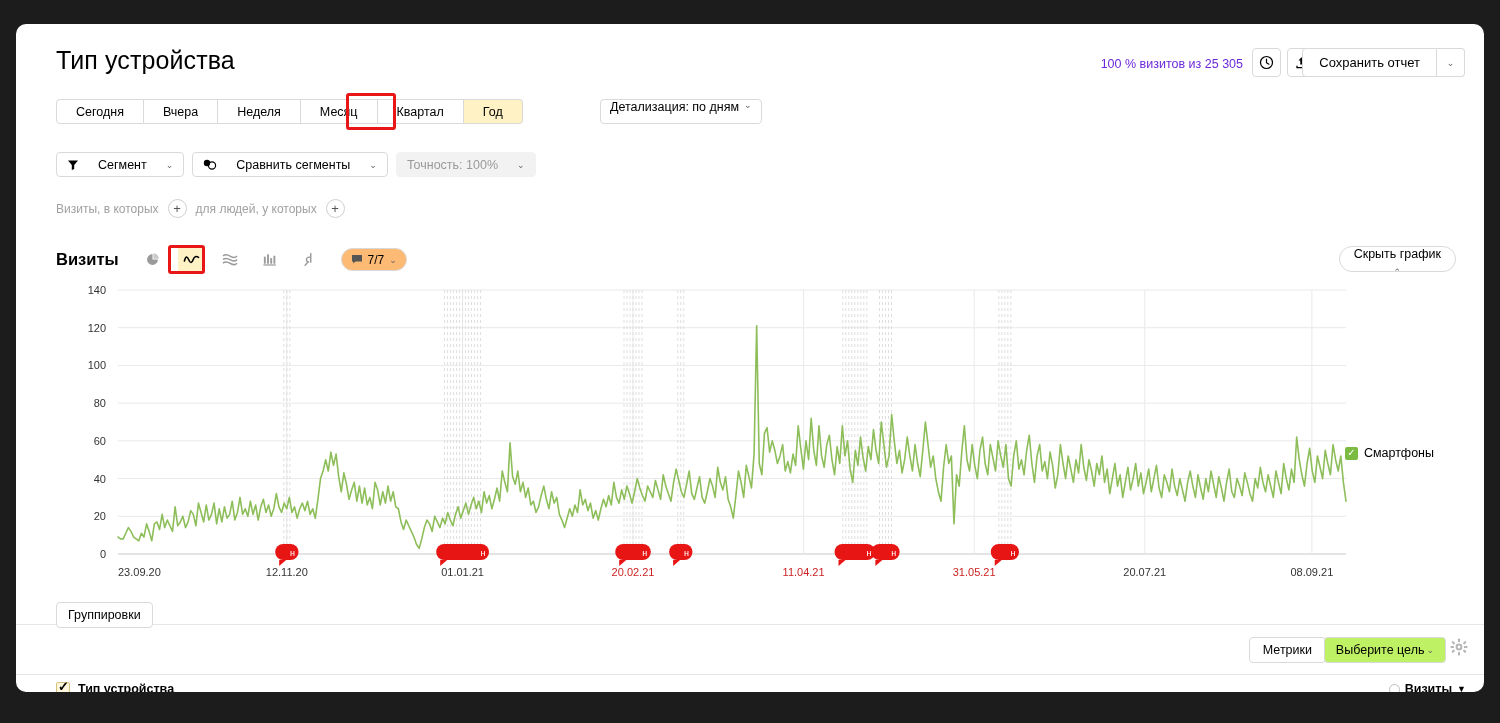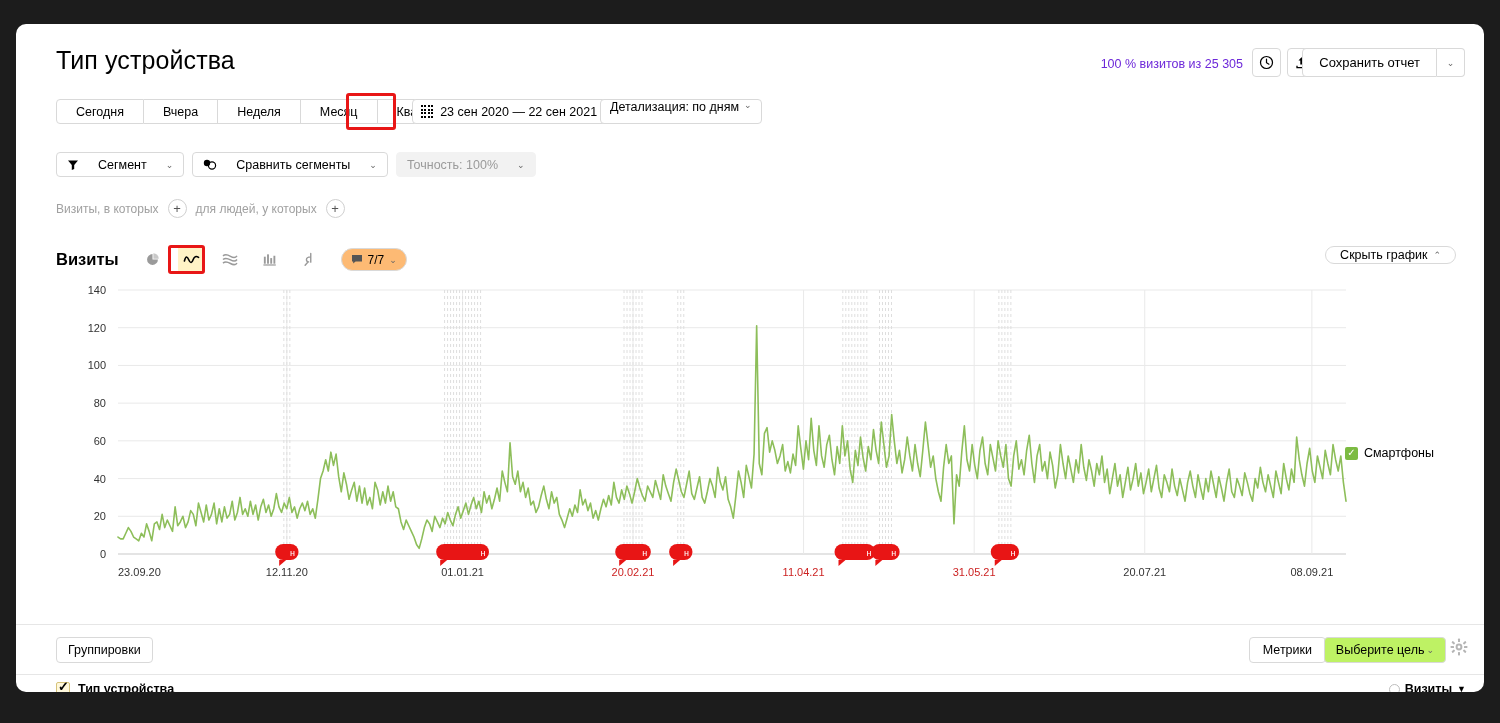--- a/index.html
+++ b/index.html
@@ -135,24 +135,24 @@
   }
   .viz-ico.sel { background: #fff3c6; }
   .bubble-btn {
     height: 23px; padding: 0 9px; margin-left: 7px;
     border: 1px solid #d9d9d9; border-radius: 12px; background: #fdba74;
     display: flex; align-items: center; gap: 5px;
     font-size: 12px; color: #000; cursor: pointer;
   }
   .hide-chart {
     position: absolute; right: 28px; top: 222px;
-    height: 18px; padding: 0 14px;
+    height: 26px; padding: 0 14px;
     border: 1px solid #d9d9d9; border-radius: 13px; background: #fff;
     display: flex; align-items: center; gap: 6px;
-    font-size: 12.5px; color: #000; cursor: pointer; white-space: nowrap;
+    font-size: 12.5px; color: #000; cursor: pointer; white-space: nowrap; flex-direction: column;
   }
 
   
   #chart-area {
     position: absolute; left: 40px; top: 252px;
     width: 1390px; height: 330px;
   }
   .legend {
     position: absolute; right: 12px; top: 170px;
     display: flex; align-items: center; gap: 6px;
@@ -162,21 +162,21 @@
     width: 13px; height: 13px; border-radius: 2px; background: #7cbb42;
     display: flex; align-items: center; justify-content: center;
     color: #fff; font-size: 10px; line-height: 1;
   }
 
   
   .footer-sep {
     position: absolute; left: 0; right: 0; top: 600px; height: 1px; background: #e6e6e6;
   }
   .group-btn {
-    position: absolute; left: 40px; top: 613px; height: 26px; padding: 0 11px;
+    position: absolute; left: 40px; top: 578px; height: 26px; padding: 0 11px;
     border: 1px solid #d9d9d9; border-radius: 4px; background: #fff;
     display: flex; align-items: center; font-size: 12.5px; color: #000; cursor: pointer;
   }
   .metrics-btn {
     position: absolute; right: 158px; top: 613px; height: 26px; padding: 0 13px;
     border: 1px solid #d9d9d9; border-radius: 4px; background: #fff;
     display: flex; align-items: center; font-size: 12.5px; color: #000; cursor: pointer;
   }
   .goal-btn {
     position: absolute; right: 38px; top: 613px; height: 26px; padding: 0 11px;
@@ -249,41 +249,20 @@
     <div class="tabrow">
       <div class="tab">Сегодня</div>
       <div class="tab">Вчера</div>
       <div class="tab">Неделя</div>
       <div class="tab">Месяц</div>
       <div class="tab">Квартал</div>
       <div class="tab sel">Год</div>
     </div>
     <div class="hl-box" id="hl-year"></div>
 
-    <div class="daterange">
-      <span class="grid-ico">
-        <i></i>
-          <i></i>
-          <i></i>
-          <i></i>
-          <i></i>
-          <i></i>
-          <i></i>
-          <i></i>
-          <i></i>
-          <i></i>
-          <i></i>
-          <i></i>
-          <i></i>
-          <i></i>
-          <i></i>
-          <i></i>
-      </span>
-      <span>23 сен 2020 — 22 сен 2021</span>
-    </div>
 
     <div class="detail-btn">
       <span>Детализация: по дням</span>
       <span class="caret">⌄</span>
     </div>
 
     <div class="segrow">
       <div class="pillbtn">
         <svg width="12" height="12" viewBox="0 0 12 12">
           <path d="M1 1.5h10l-3.8 4.4v4l-2.4 1.2v-5.2z" fill="#000"></path>

